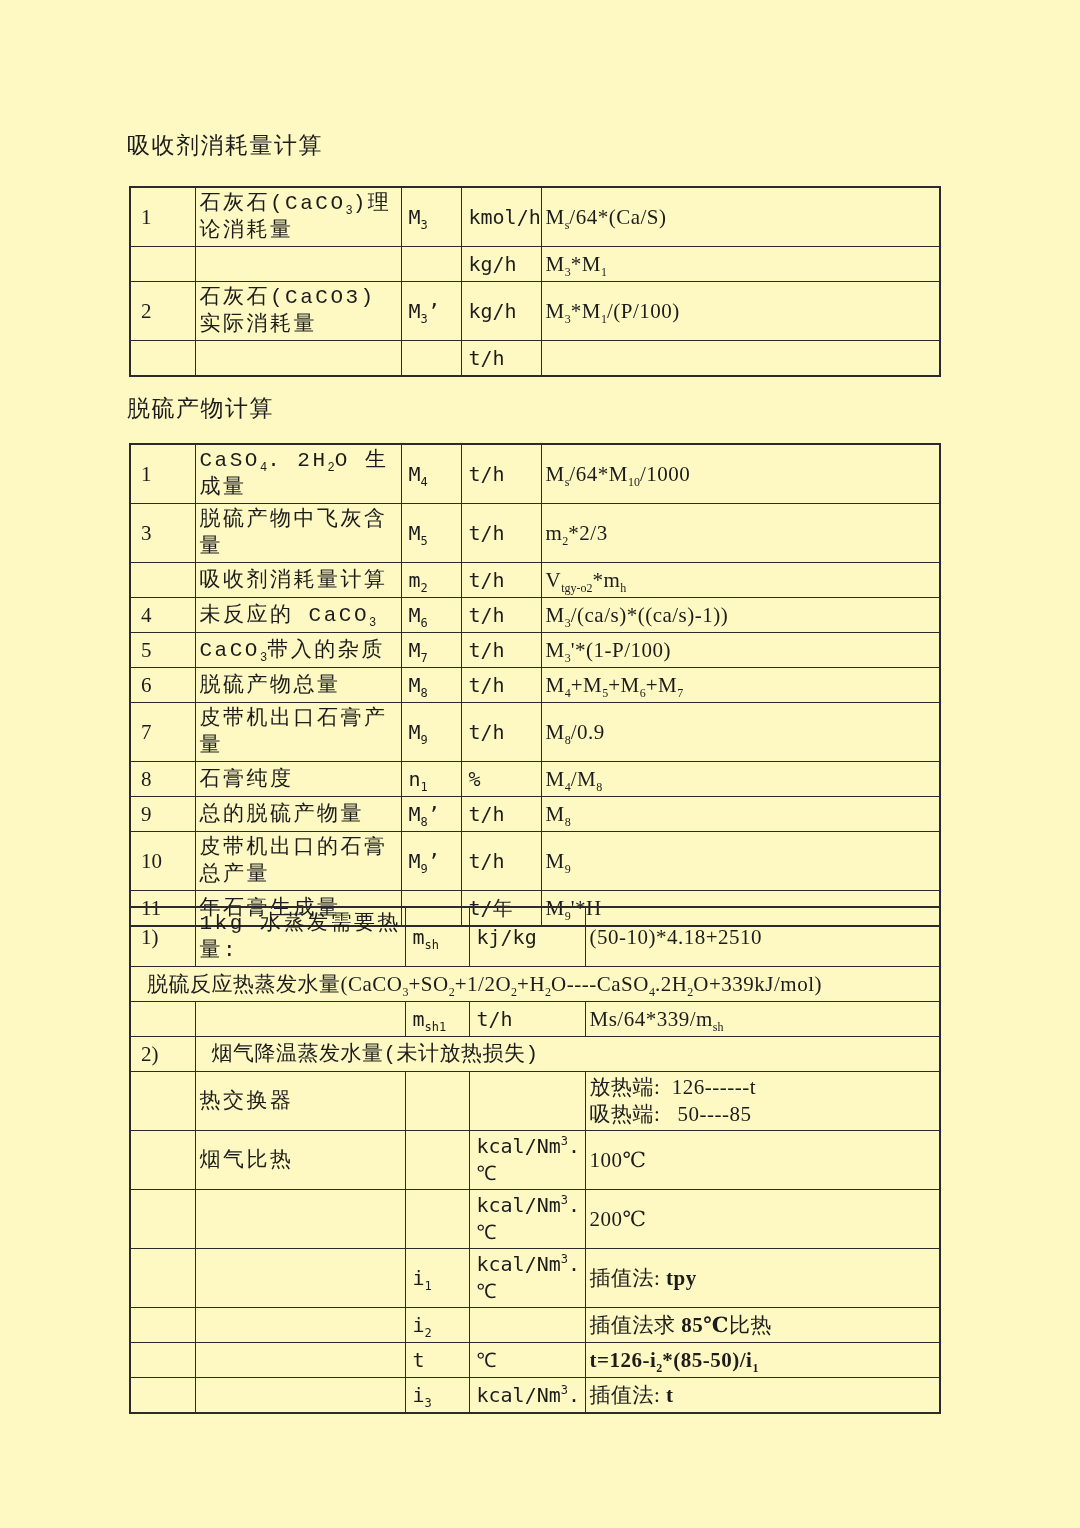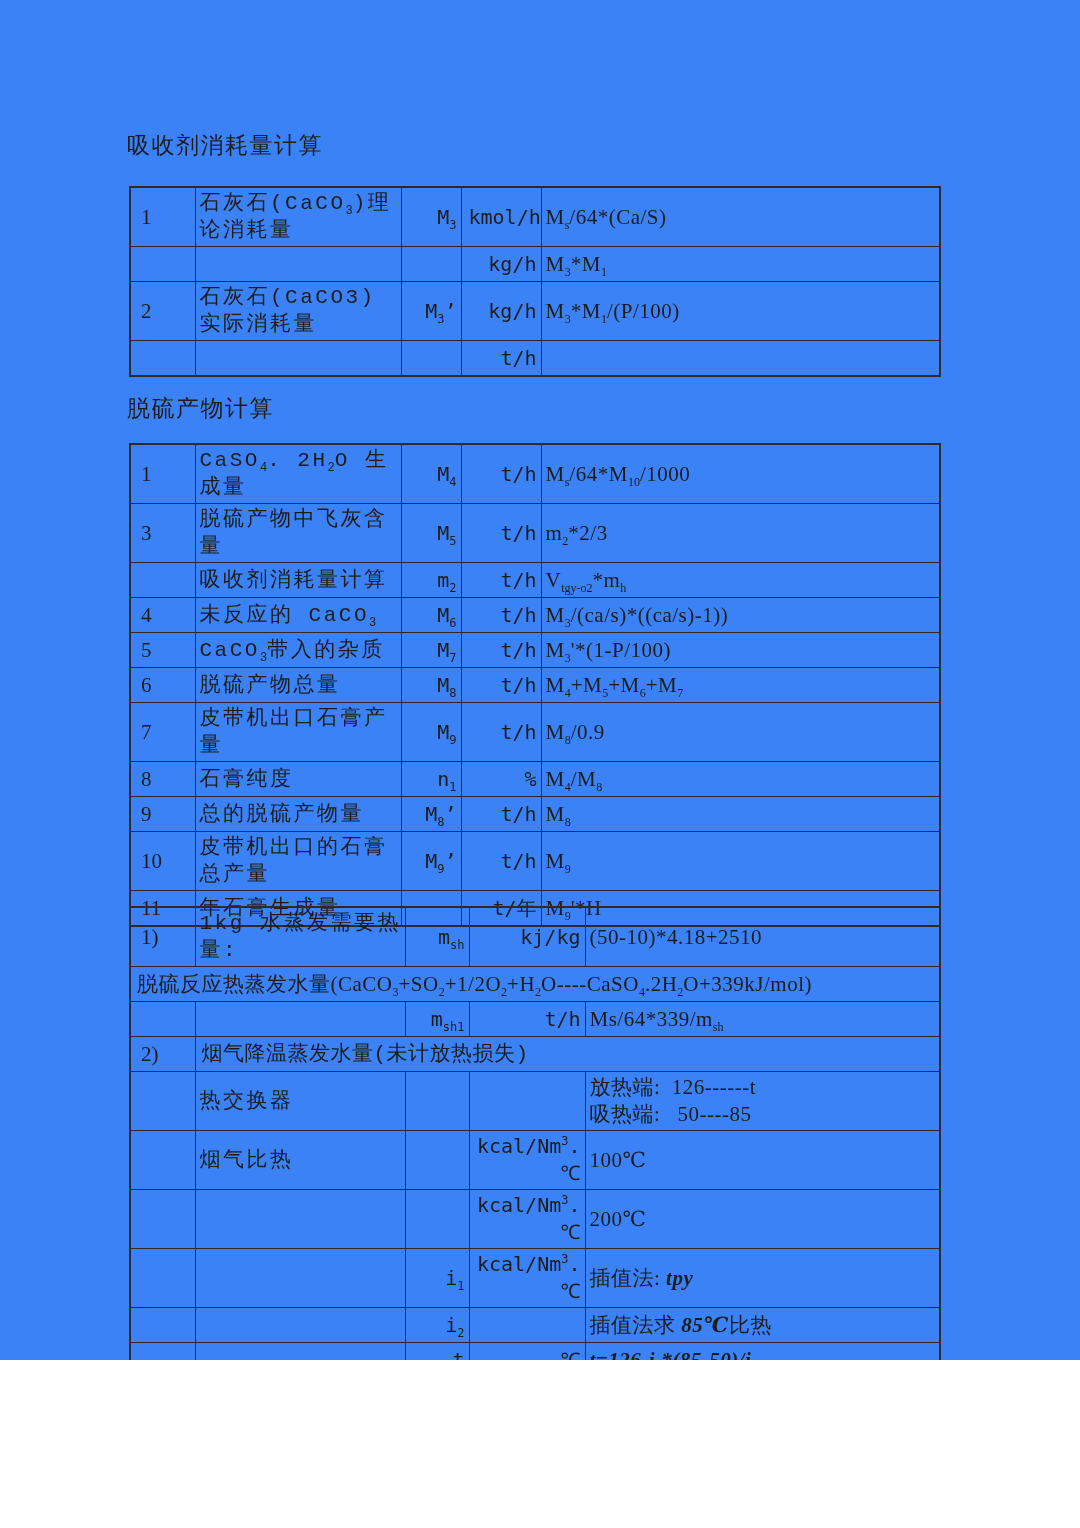--- a/index.html
+++ b/index.html
@@ -1,19 +1,19 @@
 <!DOCTYPE html>
 <html><head>
 <meta charset="utf-8">
 <style>
   html,body{margin:0;padding:0;background:#ffffff;}
   .page{
     position:relative;
-    width:1080px;height:1360px;
-    background:#3b82f6;
+    width:1080px;height:1528px;
+    background:#fef9c3;
     color:#1c1c1c;
     font-family:"Liberation Serif","DejaVu Serif",serif;
     overflow:hidden;
   }
   .sec-title{
     position:absolute;
     left:127px;
     font-size:23px;
     letter-spacing:1.5px;
     white-space:nowrap;
@@ -40,27 +40,26 @@
     line-height:27px;
     overflow:hidden;
   }
   td.c0{padding-left:10px;}
   td.c1{padding:2px 2px 2px 4px;letter-spacing:2.5px;font-family:Liberation Mono, monospace;}
   td.c2,td.c3{
     font-family:"DejaVu Sans Mono","Liberation Mono",monospace;
     font-size:20px;
     padding-left:7px;
     letter-spacing:0;
-    text-align:right;
   }
   td.c4{white-space:pre-wrap;letter-spacing:0.5px;}
-  td.span-cell{letter-spacing:0.5px;padding-left:6px;white-space:pre-wrap;}
+  td.span-cell{letter-spacing:0.5px;padding-left:16px;white-space:pre-wrap;}
   sub{font-size:12px;line-height:0;letter-spacing:0;}
   sup{font-size:12px;line-height:0;letter-spacing:0;}
-  b{font-weight:bold;font-style:italic;}
+  b{font-weight:bold;}
 </style>
 </head>
 <body>
 
 <div class="page">
 
   <div class="sec-title" id="title1">吸收剂消耗量计算</div>
 
   <table class="doc" id="table1">
       <colgroup>

